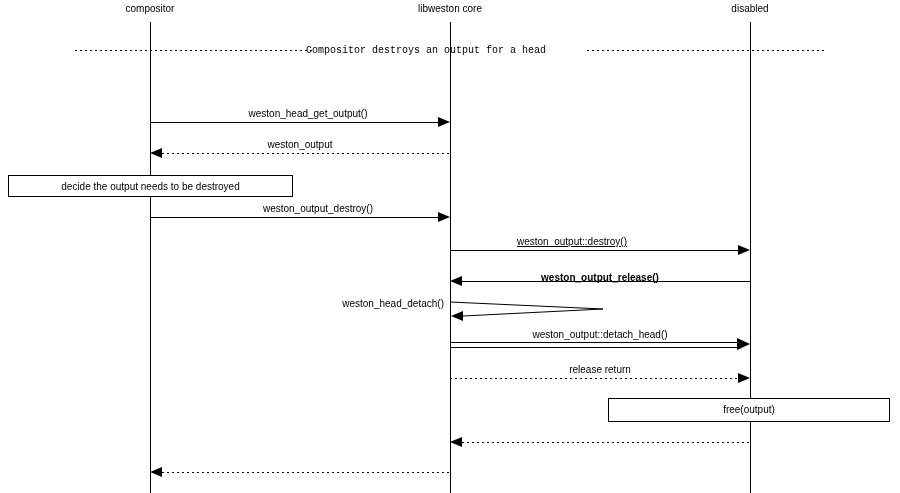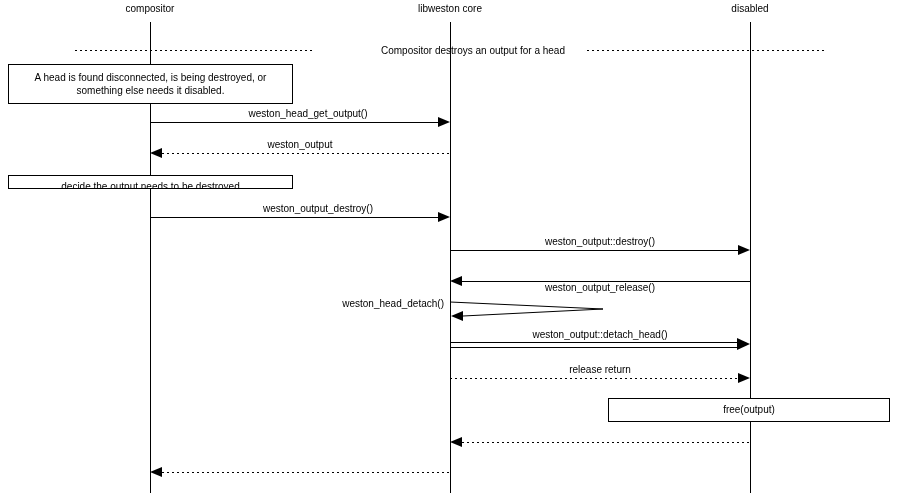--- a/index.html
+++ b/index.html
@@ -35,47 +35,44 @@
   <div class="lifeline" style="left:150px;"></div>
   <div class="lifeline" style="left:450px;"></div>
   <div class="lifeline" style="left:750px;"></div>
 
   <div class="actor-title" style="left:150px;">compositor</div>
   <div class="actor-title" style="left:450px;">libweston core</div>
   <div class="actor-title" style="left:750px;">disabled</div>
 
   <div class="dotline" style="left:75px;top:50px;width:238px;"></div>
   <div class="dotline" style="left:587px;top:50px;width:238px;"></div>
-  <div class="divider-label" style="left:473px;top:43px;">Compositor destroys an output for a head</div>
+  <div class="divider-label" style="left:426px;top:43px;font-family:Liberation Mono, monospace;">Compositor destroys an output for a head</div>
 
-  <div class="note multiline" style="left:8px;top:64px;width:285px;height:40px;">
-    <span>A head is found disconnected, is being destroyed, or something else needs it disabled.</span>
-  </div>
 
   <div class="msg-label" style="left:300px;top:106px;margin-left:8px;">weston_head_get_output()</div>
   <div class="hline" style="left:150px;top:122px;width:290px;"></div>
   <div class="arrow-r" style="left:438px;top:117px;"></div>
 
   <div class="msg-label" style="left:300px;top:137px;">weston_output</div>
   <div class="dotline" style="left:162px;top:153px;width:288px;"></div>
   <div class="arrow-l" style="left:150px;top:148px;"></div>
 
-  <div class="note" style="left:8px;top:175px;width:285px;height:14px;line-height:21px;">
+  <div class="note" style="left:8px;top:175px;width:285px;height:22px;line-height:21px;">
     <span>decide the output needs to be destroyed</span>
   </div>
 
   <div class="msg-label" style="left:318px;top:201px;text-align:right;">weston_output_destroy()</div>
   <div class="hline" style="left:150px;top:217px;width:290px;"></div>
   <div class="arrow-r" style="left:438px;top:212px;"></div>
 
-  <div class="msg-label" style="left:600px;top:234px;">weston_output::destroy()</div>
+  <div class="msg-label" style="left:572px;top:234px;text-decoration:underline;">weston_output::destroy()</div>
   <div class="hline" style="left:450px;top:250px;width:290px;"></div>
   <div class="arrow-r" style="left:738px;top:245px;"></div>
 
-  <div class="msg-label" style="left:600px;top:280px;">weston_output_release()</div>
+  <div class="msg-label" style="left:600px;top:270px;font-weight:bold;">weston_output_release()</div>
   <div class="hline" style="left:462px;top:281px;width:288px;"></div>
   <div class="arrow-l" style="left:450px;top:276px;"></div>
 
   <div class="msg-label ralign" style="right:456px;top:296px;">weston_head_detach()</div>
   <svg class="selfloop" style="left:450px;top:297px;" width="162" height="26" viewBox="0 0 162 26">
     <line x1="0" y1="5" x2="153" y2="12" stroke="#000" stroke-width="1"></line>
     <line x1="153" y1="12" x2="13" y2="19" stroke="#000" stroke-width="1"></line>
     <polygon points="1,19 13,14 13,24" fill="#000"></polygon>
   </svg>
 

